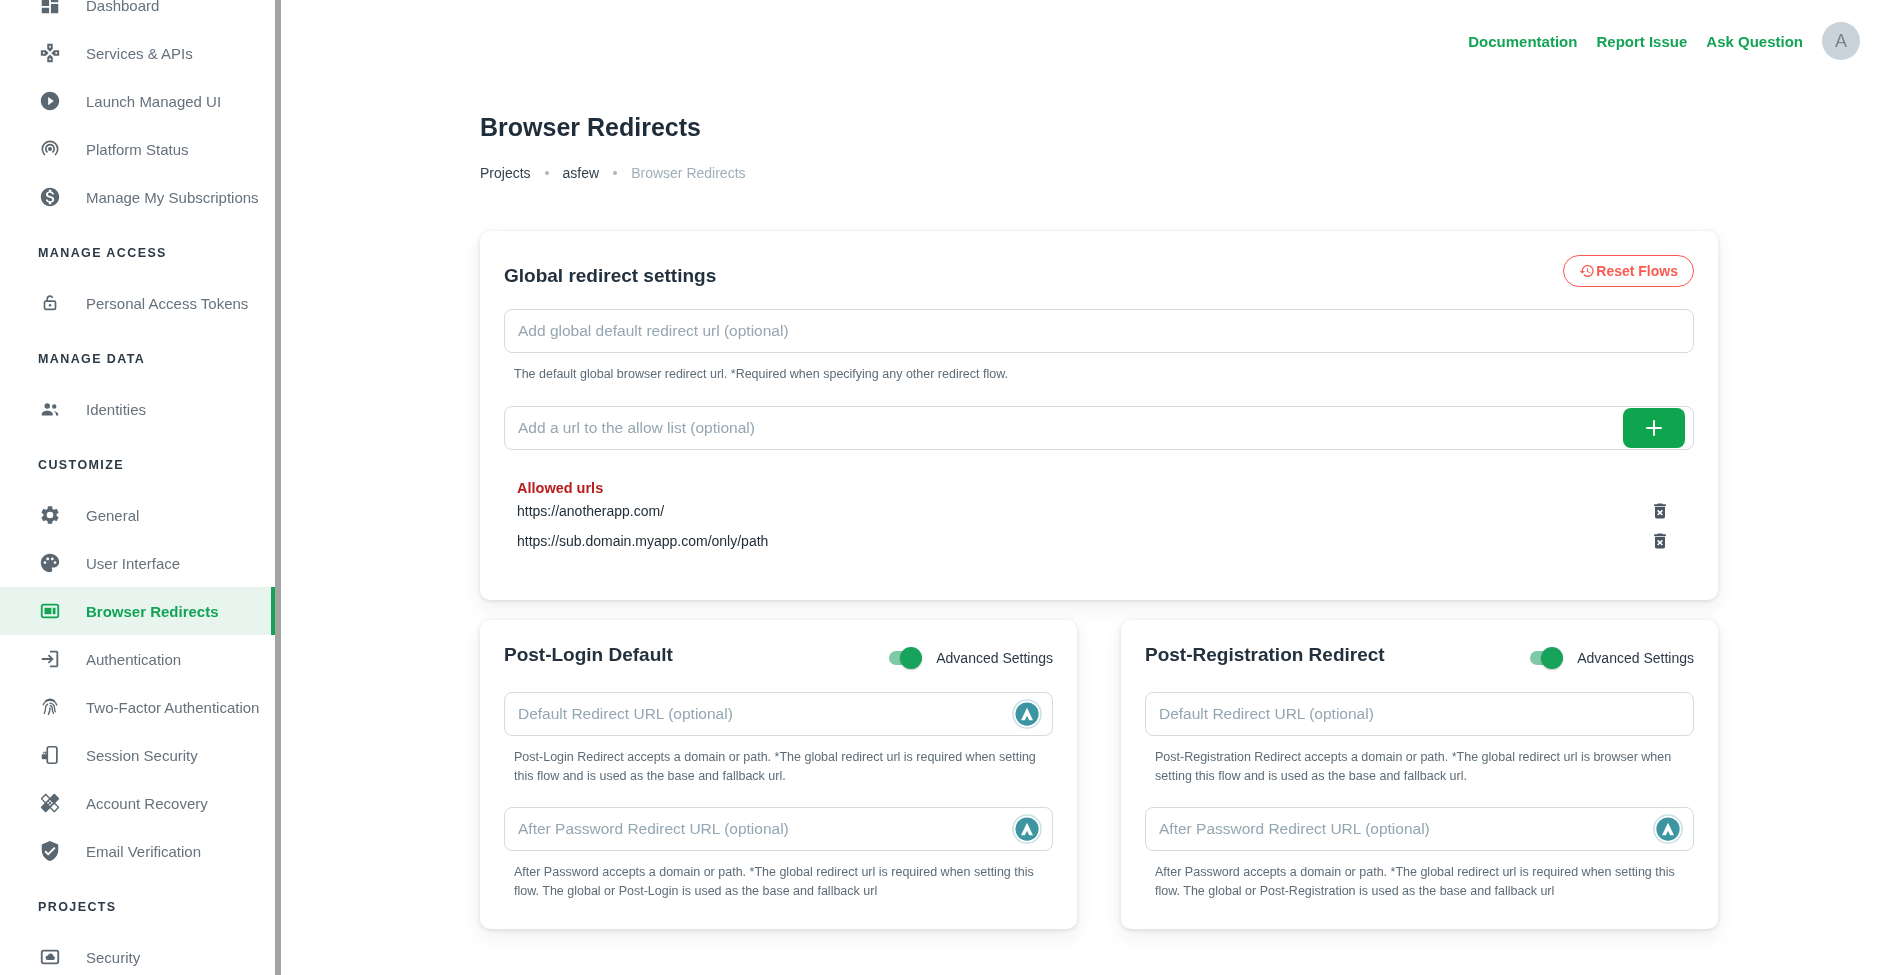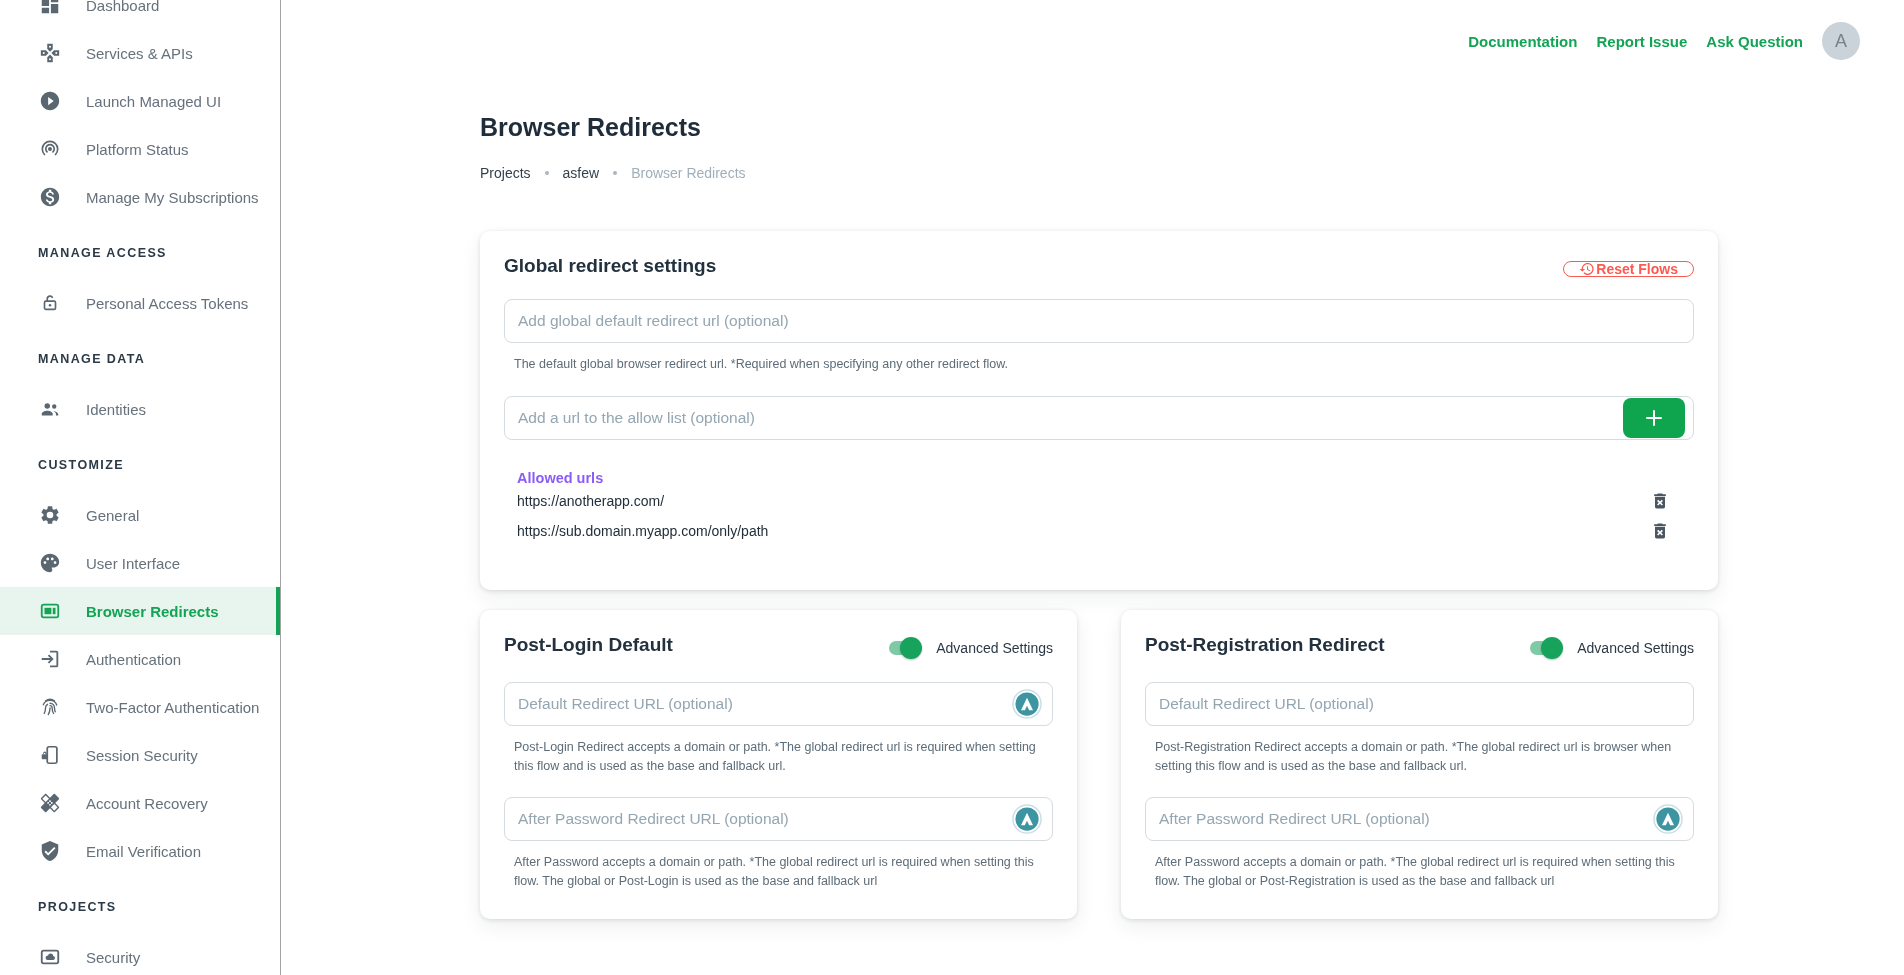--- a/index.html
+++ b/index.html
@@ -6,21 +6,21 @@
   html,body { margin:0; padding:0; }
   body {
     width:1904px; height:975px; overflow:hidden; background:#ffffff;
     font-family:"Liberation Sans","DejaVu Sans",sans-serif; color:#253746;
   }
   .layout { display:flex; width:100%; height:100%; }
 
   
   .sidebar {
     width:281px; min-width:281px; height:100%;
-    border-right:1px solid #a3a3a3; background:#fff; overflow:hidden;
+    border-right:6px solid #a3a3a3; background:#fff; overflow:hidden;
   }
   .nav { margin-top:-19px; }
   .nav-item {
     height:48px; display:flex; align-items:center; padding-left:38px;
     cursor:pointer; color:#66717c; font-size:15px;
   }
   .nav-item .icon {
     width:24px; height:24px; display:flex; align-items:center; justify-content:center;
     color:#5b6770; flex:none;
   }
@@ -60,41 +60,41 @@
   .card {
     background:#fff; border-radius:10px;
     box-shadow:0 1px 4px rgba(30,45,58,.14), 0 8px 20px rgba(30,45,58,.07);
   }
   .global-card { margin-top:50px; padding:24px 24px 44px; }
   .card-head { display:flex; align-items:flex-end; justify-content:space-between; }
   h2.card-title { margin:0; font-size:19px; font-weight:700; color:#22313d; }
 
   .reset-btn {
     display:inline-flex; align-items:center; gap:1px; background:#fff;
-    border:1.5px solid #fa5a50; color:#fa5a50; border-radius:17px; height:16px;
+    border:1.5px solid #fa5a50; color:#fa5a50; border-radius:17px; height:32px;
     padding:0 15px; font-weight:700; font-size:14px; cursor:pointer;
     font-family:inherit;
   }
 
   .text-input { position:relative; margin-top:22px; }
   .text-input input {
     width:100%; height:44px; border:1px solid #d5dbdf; border-radius:8px;
     padding:0 90px 0 13px; font-size:15.5px; color:#253746; outline:none;
     font-family:inherit; background:#fff;
   }
   .text-input input::placeholder { color:#94a6b1; opacity:1; }
   .help { margin:12px 0 0 10px; font-size:12.5px; color:#5d6c77; line-height:1.5; max-width:1100px; }
 
   .add-btn {
     position:absolute; right:9px; top:50%; transform:translateY(-50%);
     width:62px; height:40px; border-radius:8px; background:#0ea54e; border:none;
     display:flex; align-items:center; justify-content:center; cursor:pointer;
   }
 
-  .allowed-title { margin:30px 0 0 13px; font-size:14.5px; font-weight:700; color:#8b5cf6; }
+  .allowed-title { margin:30px 0 0 13px; font-size:14.5px; font-weight:700; color:#b91c1c; }
   .url-row { display:flex; align-items:center; justify-content:space-between; margin:0 24px 0 13px; height:30px; }
   .url-row.first { margin-top:0; }
   .url-text { font-size:14px; color:#222f3a; }
   .trash-btn { background:none; border:none; padding:0; cursor:pointer; color:#4b5663; display:flex; }
 
   
   .flow-grid { display:grid; grid-template-columns:1fr 1fr; gap:44px; margin-top:20px; }
   .flow-card { padding:24px 24px 28px; }
   .toggle-wrap { display:flex; align-items:center; }
   .toggle {

